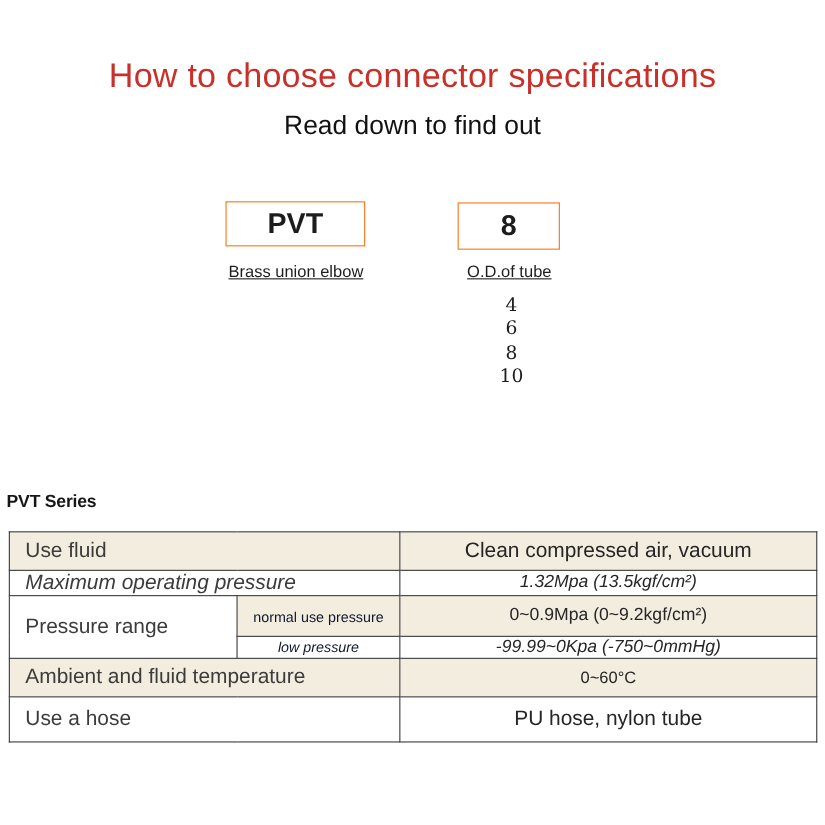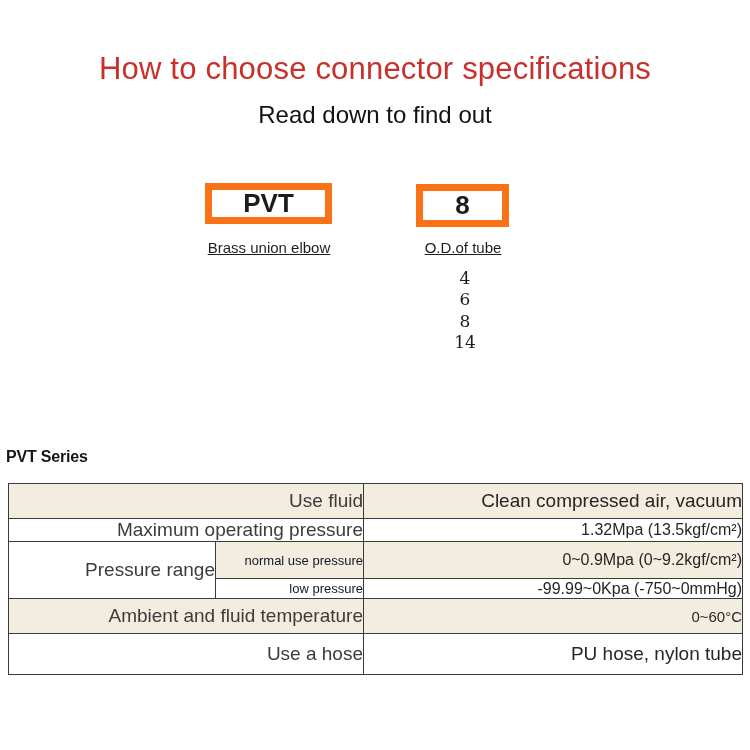--- a/index.html
+++ b/index.html
@@ -21,21 +21,21 @@
   }
   .page-subtitle {
     position: absolute; top: 101px; left: 0; width: 750px;
     text-align: center;
     font-size: 24px; font-weight: 400;
     color: #121212;
   }
 
   .code-box {
     position: absolute;
-    border: 7px solid #f97316;
+    border: 1px solid #f97316;
     background: #ffffff;
     display: flex; align-items: center; justify-content: center;
     font-weight: 700; font-size: 26px; color: #1c1c1c;
   }
   .code-box.model { left: 205px; top: 183px; width: 127px; height: 41px; }
   .code-box.size  { left: 416px; top: 184px; width: 93px; height: 43px; }
 
   .box-caption {
     position: absolute;
     text-align: center;
@@ -62,41 +62,40 @@
   table.spec {
     position: absolute; left: 8px; top: 483px;
     width: 734px;
     border-collapse: collapse;
     table-layout: fixed;
   }
   table.spec td {
     border: 1.5px solid #3a3a3a;
     vertical-align: middle;
     overflow: hidden;
-    text-align: right;
   }
   table.spec .shade { background: #f3ede0; }
   table.spec .plain { background: #ffffff; }
 
   td.row-label {
     padding-left: 14px;
     font-size: 19px; color: #3c3c3c;
     text-align: left;
   }
   td.sub-label {
     text-align: center;
     font-size: 13px; color: #0f172a;
   }
   td.value { text-align: center; color: #262626; }
   td.value.lg { font-size: 19px; }
   td.value.md { font-size: 16px; }
   td.value.sm { font-size: 15px; }
 
   tr.h35 { height: 35px; }
-  tr.h36 { height: 20px; }
+  tr.h36 { height: 20px; font-style: italic; }
   tr.h37 { height: 37px; }
   tr.h41 { height: 41px; }
 </style>
 </head>
 <body>
 
 <h1 class="page-title">How to choose connector specifications</h1>
 <h2 class="page-subtitle">Read down to find out</h2>
 
 <div class="code-box model">
@@ -106,21 +105,21 @@
   <span>8</span>
 </div>
 
 <div class="box-caption model">Brass union elbow</div>
 <div class="box-caption size">O.D.of tube</div>
 
 <ul class="tube-sizes">
   <li>4</li>
   <li>6</li>
   <li>8</li>
-  <li>14</li>
+  <li>10</li>
 </ul>
 
 <div class="series-heading">PVT Series</div>
 
 <table class="spec">
   <colgroup>
     <col style="width:207px">
     <col style="width:148px">
     <col style="width:379px">
   </colgroup>

